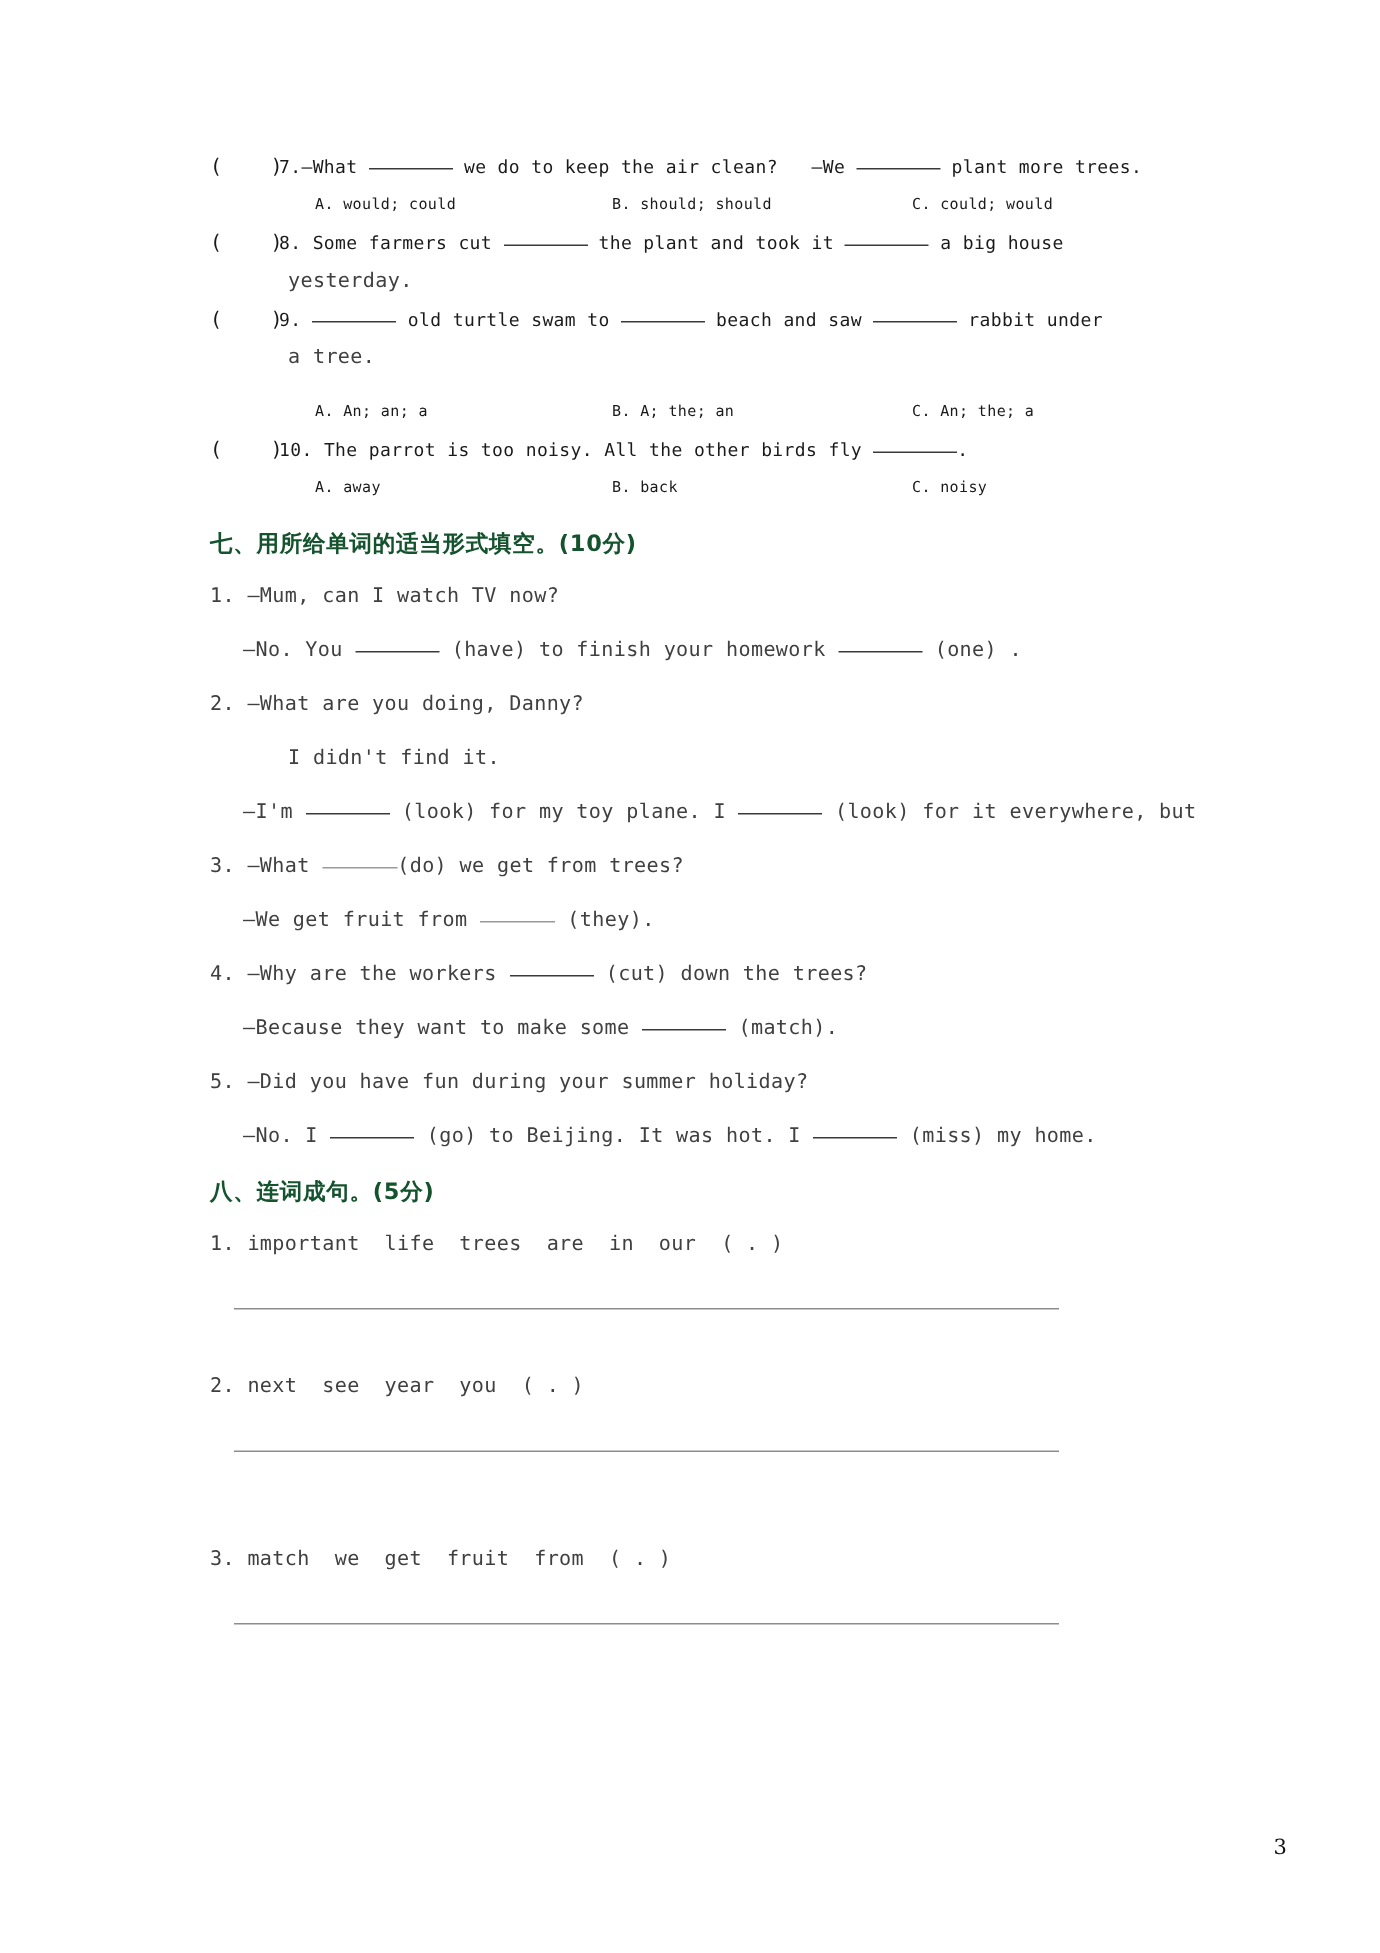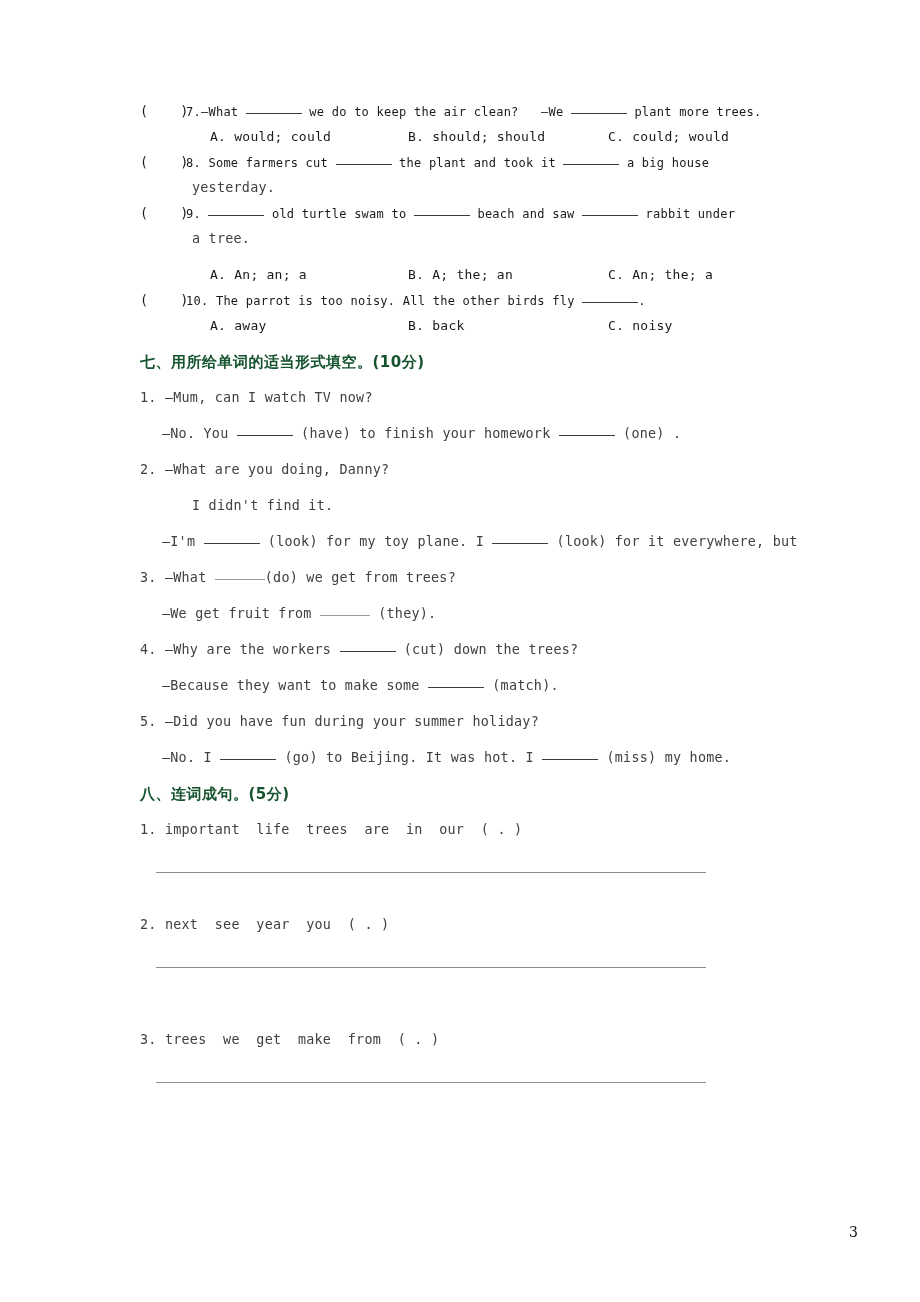--- a/index.html
+++ b/index.html
@@ -56,21 +56,21 @@
 
   
   .optrow {
     position: relative;
     height: 36px;
     line-height: 36px;
   }
   .opt {
     position: absolute;
     font-family: "DejaVu Sans Mono", "Liberation Mono", monospace;
-    font-size: 13px;
+    font-size: 10px;
     white-space: pre;
     letter-spacing: 0.25px;
   }
   .opt.a { left: 70px; }
   .opt.b { left: 268px; }
   .opt.c { left: 468px; }
 
   
   .sec-heading {
     font-family: "DejaVu Sans", "Liberation Sans", sans-serif;
@@ -178,20 +178,20 @@
     <div class="line"><span>1.</span> <span>important  life  trees  are  in  our  ( . )</span></div>
     <div class="gap-sm"></div>
     <div class="answer-line"></div>
     <div class="gap-md"></div>
 
     <div class="line"><span>2.</span> <span>next  see  year  you  ( . )</span></div>
     <div class="gap-sm"></div>
     <div class="answer-line"></div>
     <div class="gap-lg"></div>
 
-    <div class="line"><span>3.</span> <span>trees  we  get  make  from  ( . )</span></div>
+    <div class="line"><span>3.</span> <span>match  we  get  fruit  from  ( . )</span></div>
     <div class="gap-sm"></div>
     <div class="answer-line"></div>
 
   </div>
 
   <div class="page-number">3</div>
 </div>
 
 </body></html>

